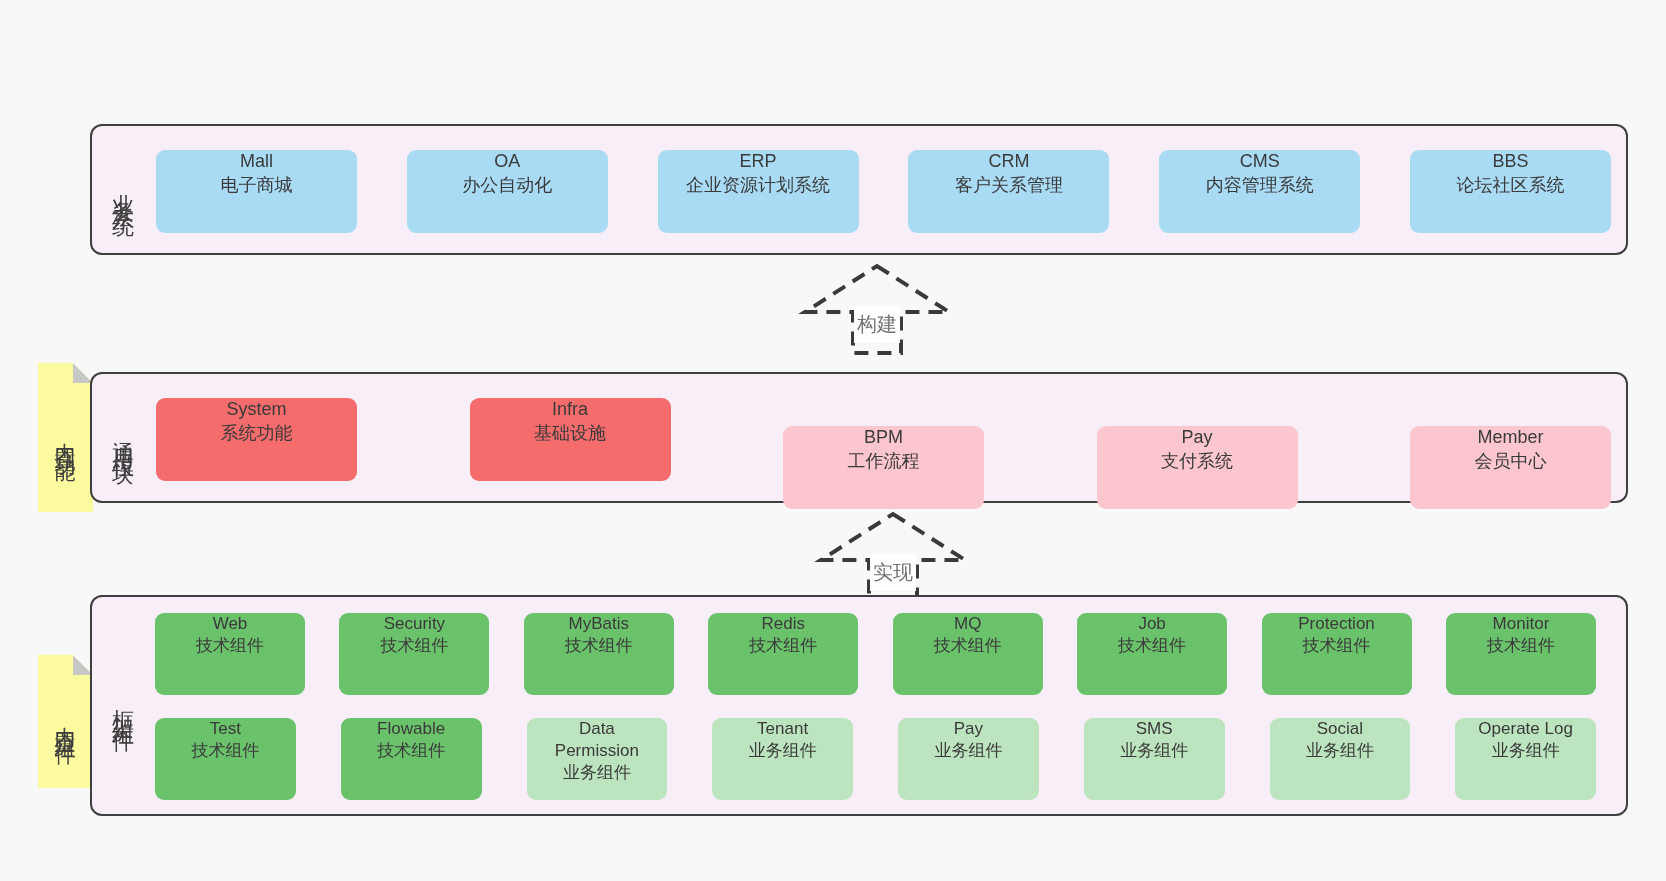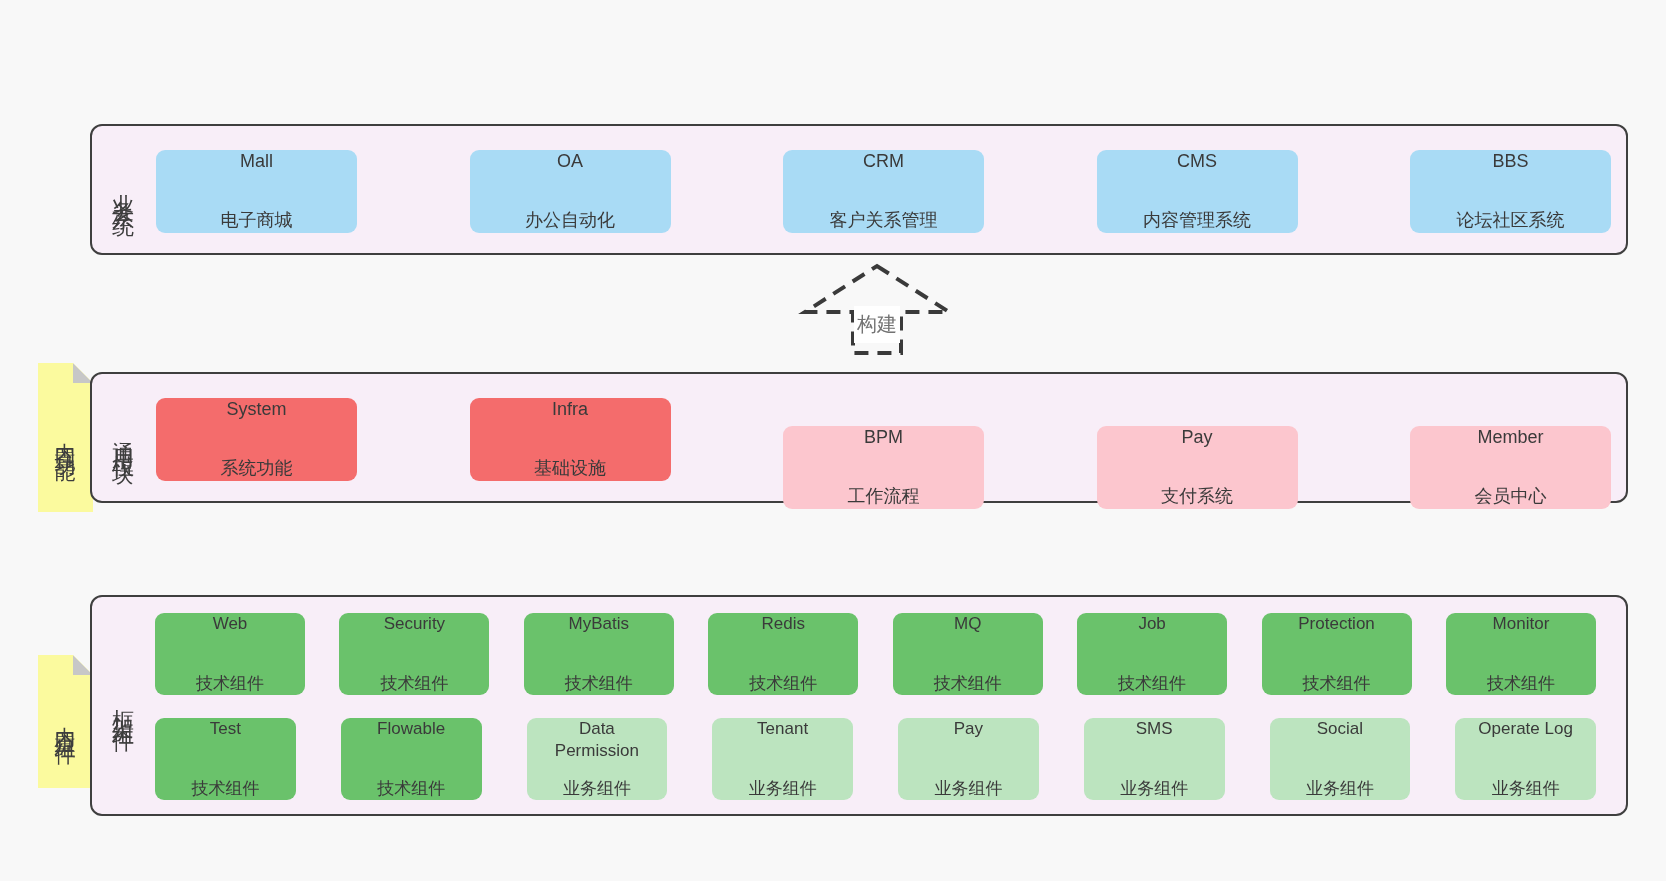--- a/index.html
+++ b/index.html
@@ -54,21 +54,21 @@
   .row {
     position: absolute;
     display: flex; justify-content: space-between;
   }
   .row-wide { left: 64px; right: 15px; }
   .row-narrow { left: 63px; right: 30px; }
 
   .box {
     border-radius: 9px;
     display: flex; flex-direction: column;
-    align-items: center; justify-content: space-between;
+    align-items: center; justify-content: flex-start;
     text-align: center;
     font-size: 18px; line-height: 1.32;
     color: #3a3a3a;
   }
   .box-lg { width: 201px; height: 83px; }
   .box-sm { width: 150px; height: 82px; font-size: 17px; line-height: 1.28; padding: 0 18px; box-sizing: border-box; }
 
   .blue       { background: #a9dbf5; }
   .red        { background: #f46c6c; }
   .pink       { background: #fcc6ce; margin-top: 28px; }
@@ -110,20 +110,24 @@
     <div class="row row-wide" style="top:24px;">
       <div class="box box-lg blue">
         <span>Mall</span>
         <span>电子商城</span>
       </div>
       <div class="box box-lg blue">
         <span>OA</span>
         <span>办公自动化</span>
       </div>
       <div class="box box-lg blue">
+        <span>ERP</span>
+        <span>企业资源计划系统</span>
+      </div>
+      <div class="box box-lg blue">
         <span>CRM</span>
         <span>客户关系管理</span>
       </div>
       <div class="box box-lg blue">
         <span>CMS</span>
         <span>内容管理系统</span>
       </div>
       <div class="box box-lg blue">
         <span>BBS</span>
         <span>论坛社区系统</span>
@@ -159,20 +163,26 @@
         <span>Pay</span>
         <span>支付系统</span>
       </div>
       <div class="box box-lg pink">
         <span>Member</span>
         <span>会员中心</span>
       </div>
     </div>
   </div>
 
+  <div class="arrow" style="left:813px; top:510px;">
+    <svg width="160" height="95" viewBox="0 0 160 95">
+      <path d="M 80 4 L 152 50 L 104 50 L 104 91 L 56 91 L 56 50 L 8 50 Z" fill="#f8f8f8" stroke="#3a3a3a" stroke-width="4" stroke-dasharray="14 9"></path>
+    </svg>
+    <div class="arrow-label">实现</div>
+  </div>
 
   <div class="panel" style="top:595px; height:217px;">
     <div class="panel-title">
       <span class="vtext">框架组件</span>
     </div>
     <div class="row row-narrow" style="top:16px;">
       <div class="box box-sm green">
         <span>Web</span>
         <span>技术组件</span>
       </div>

